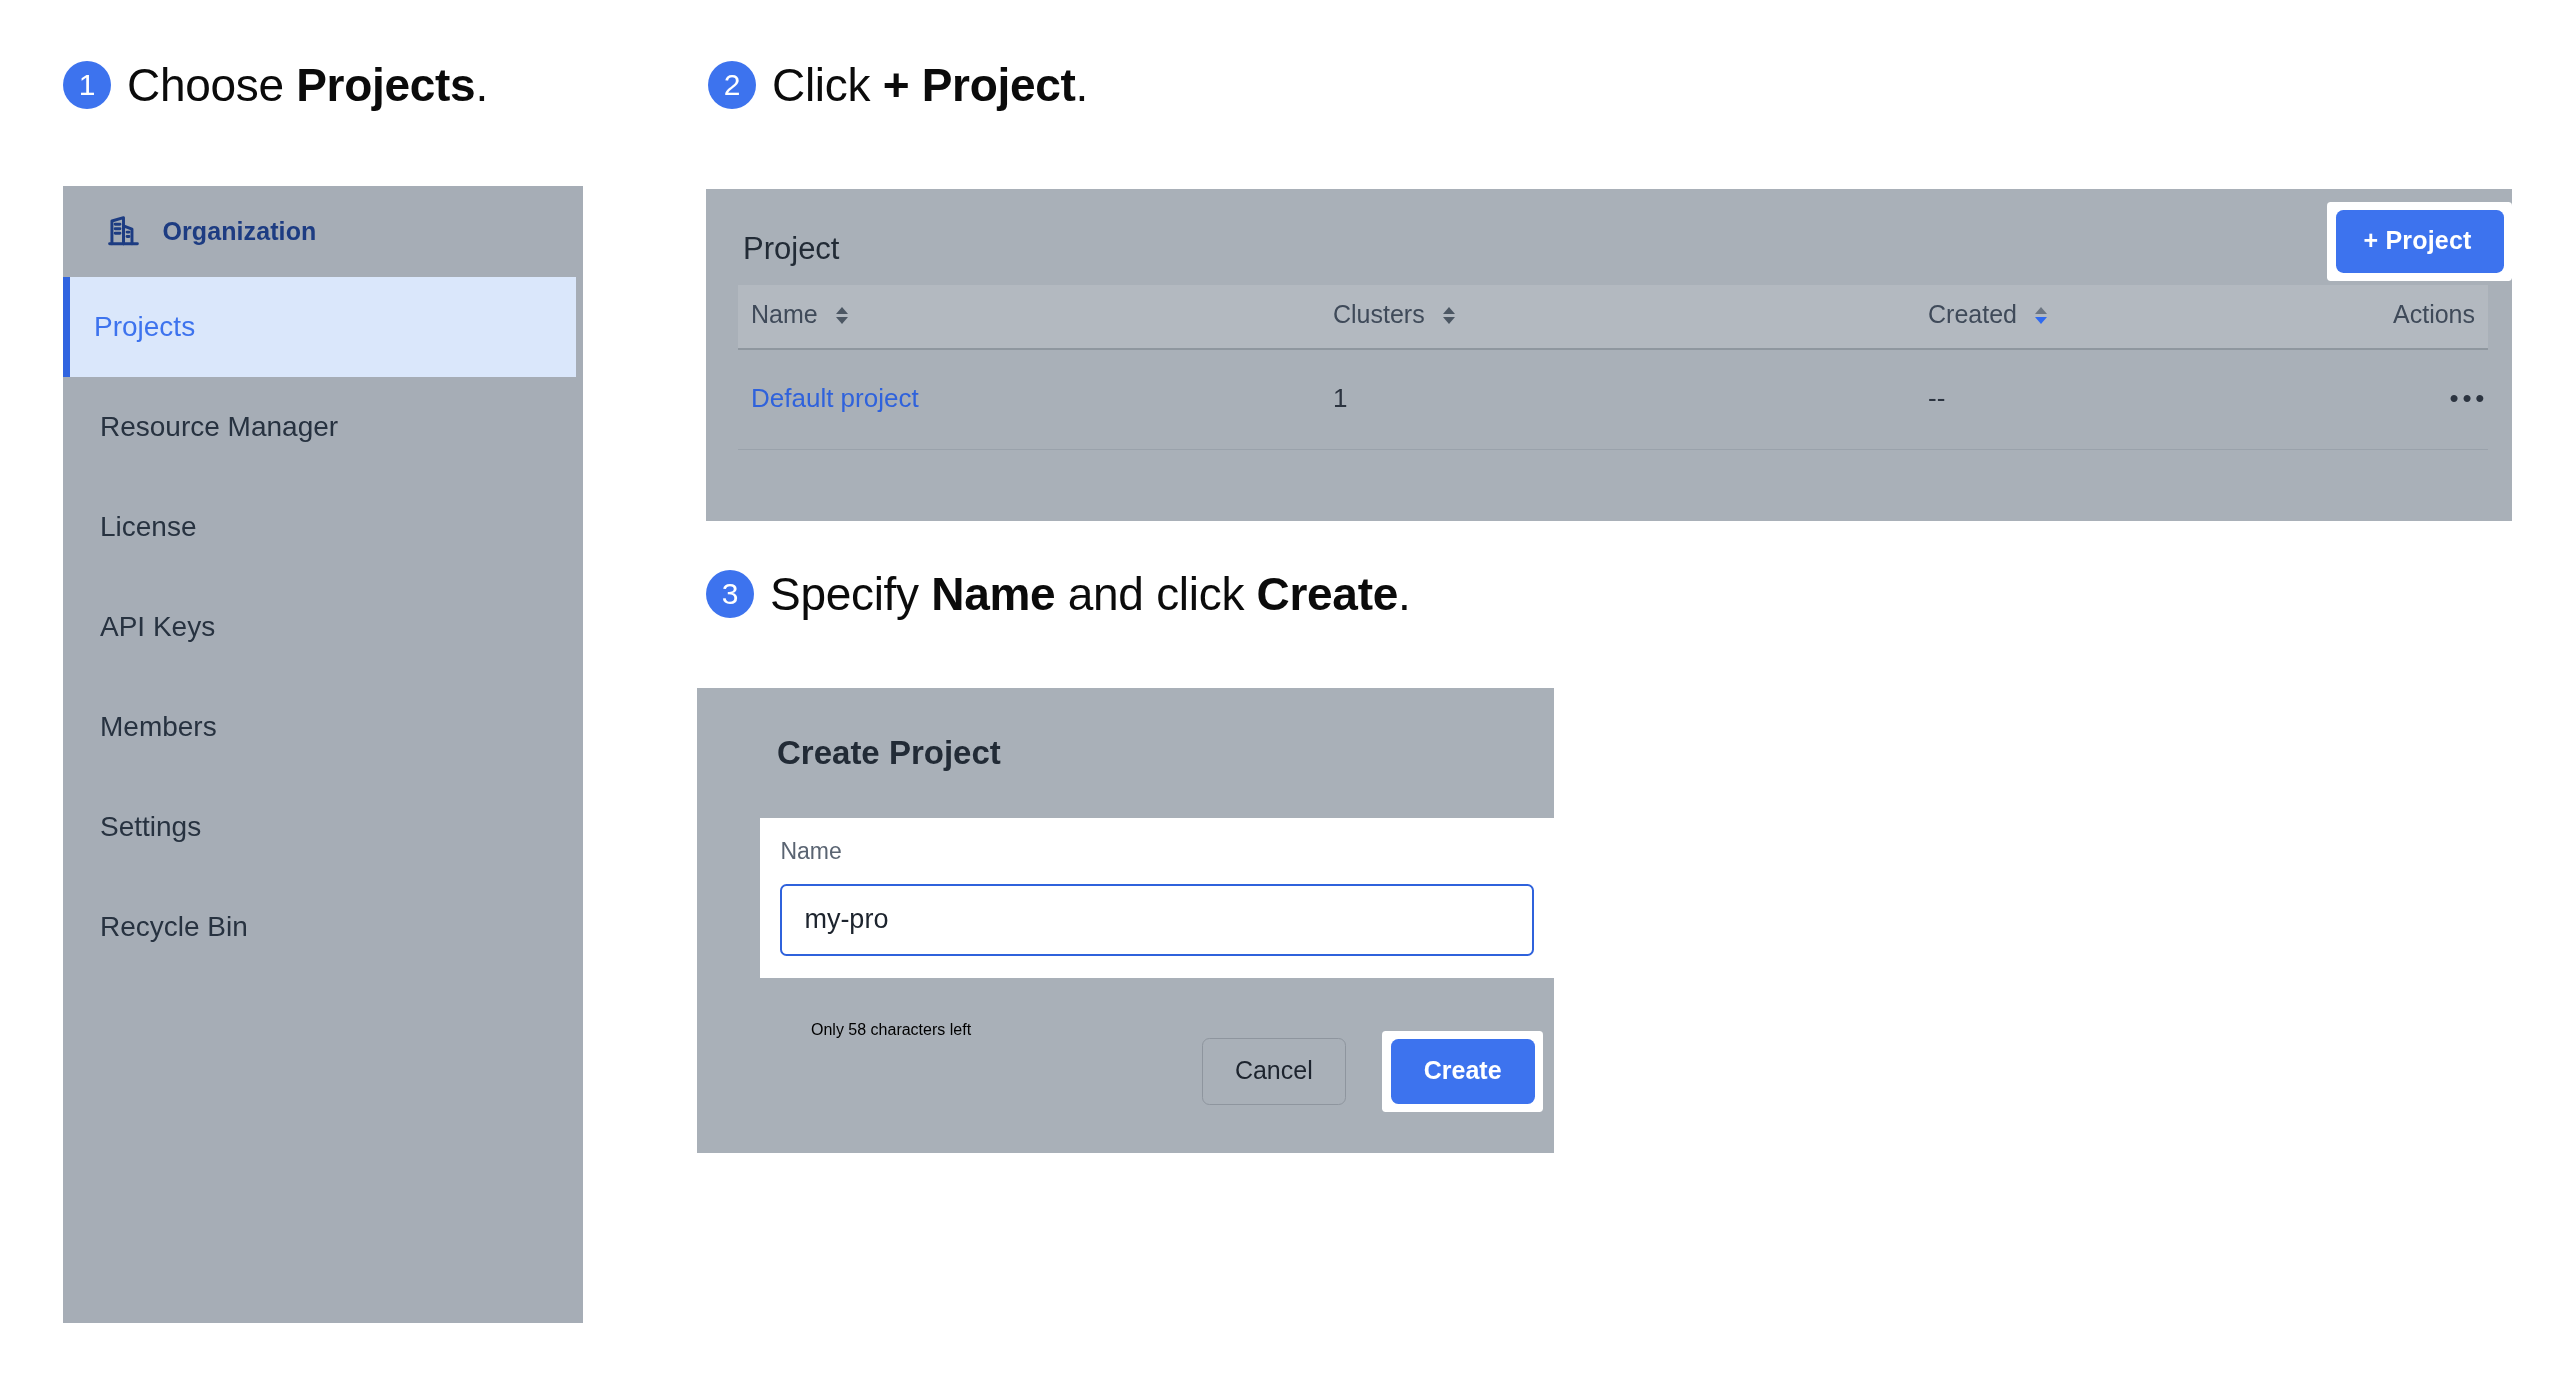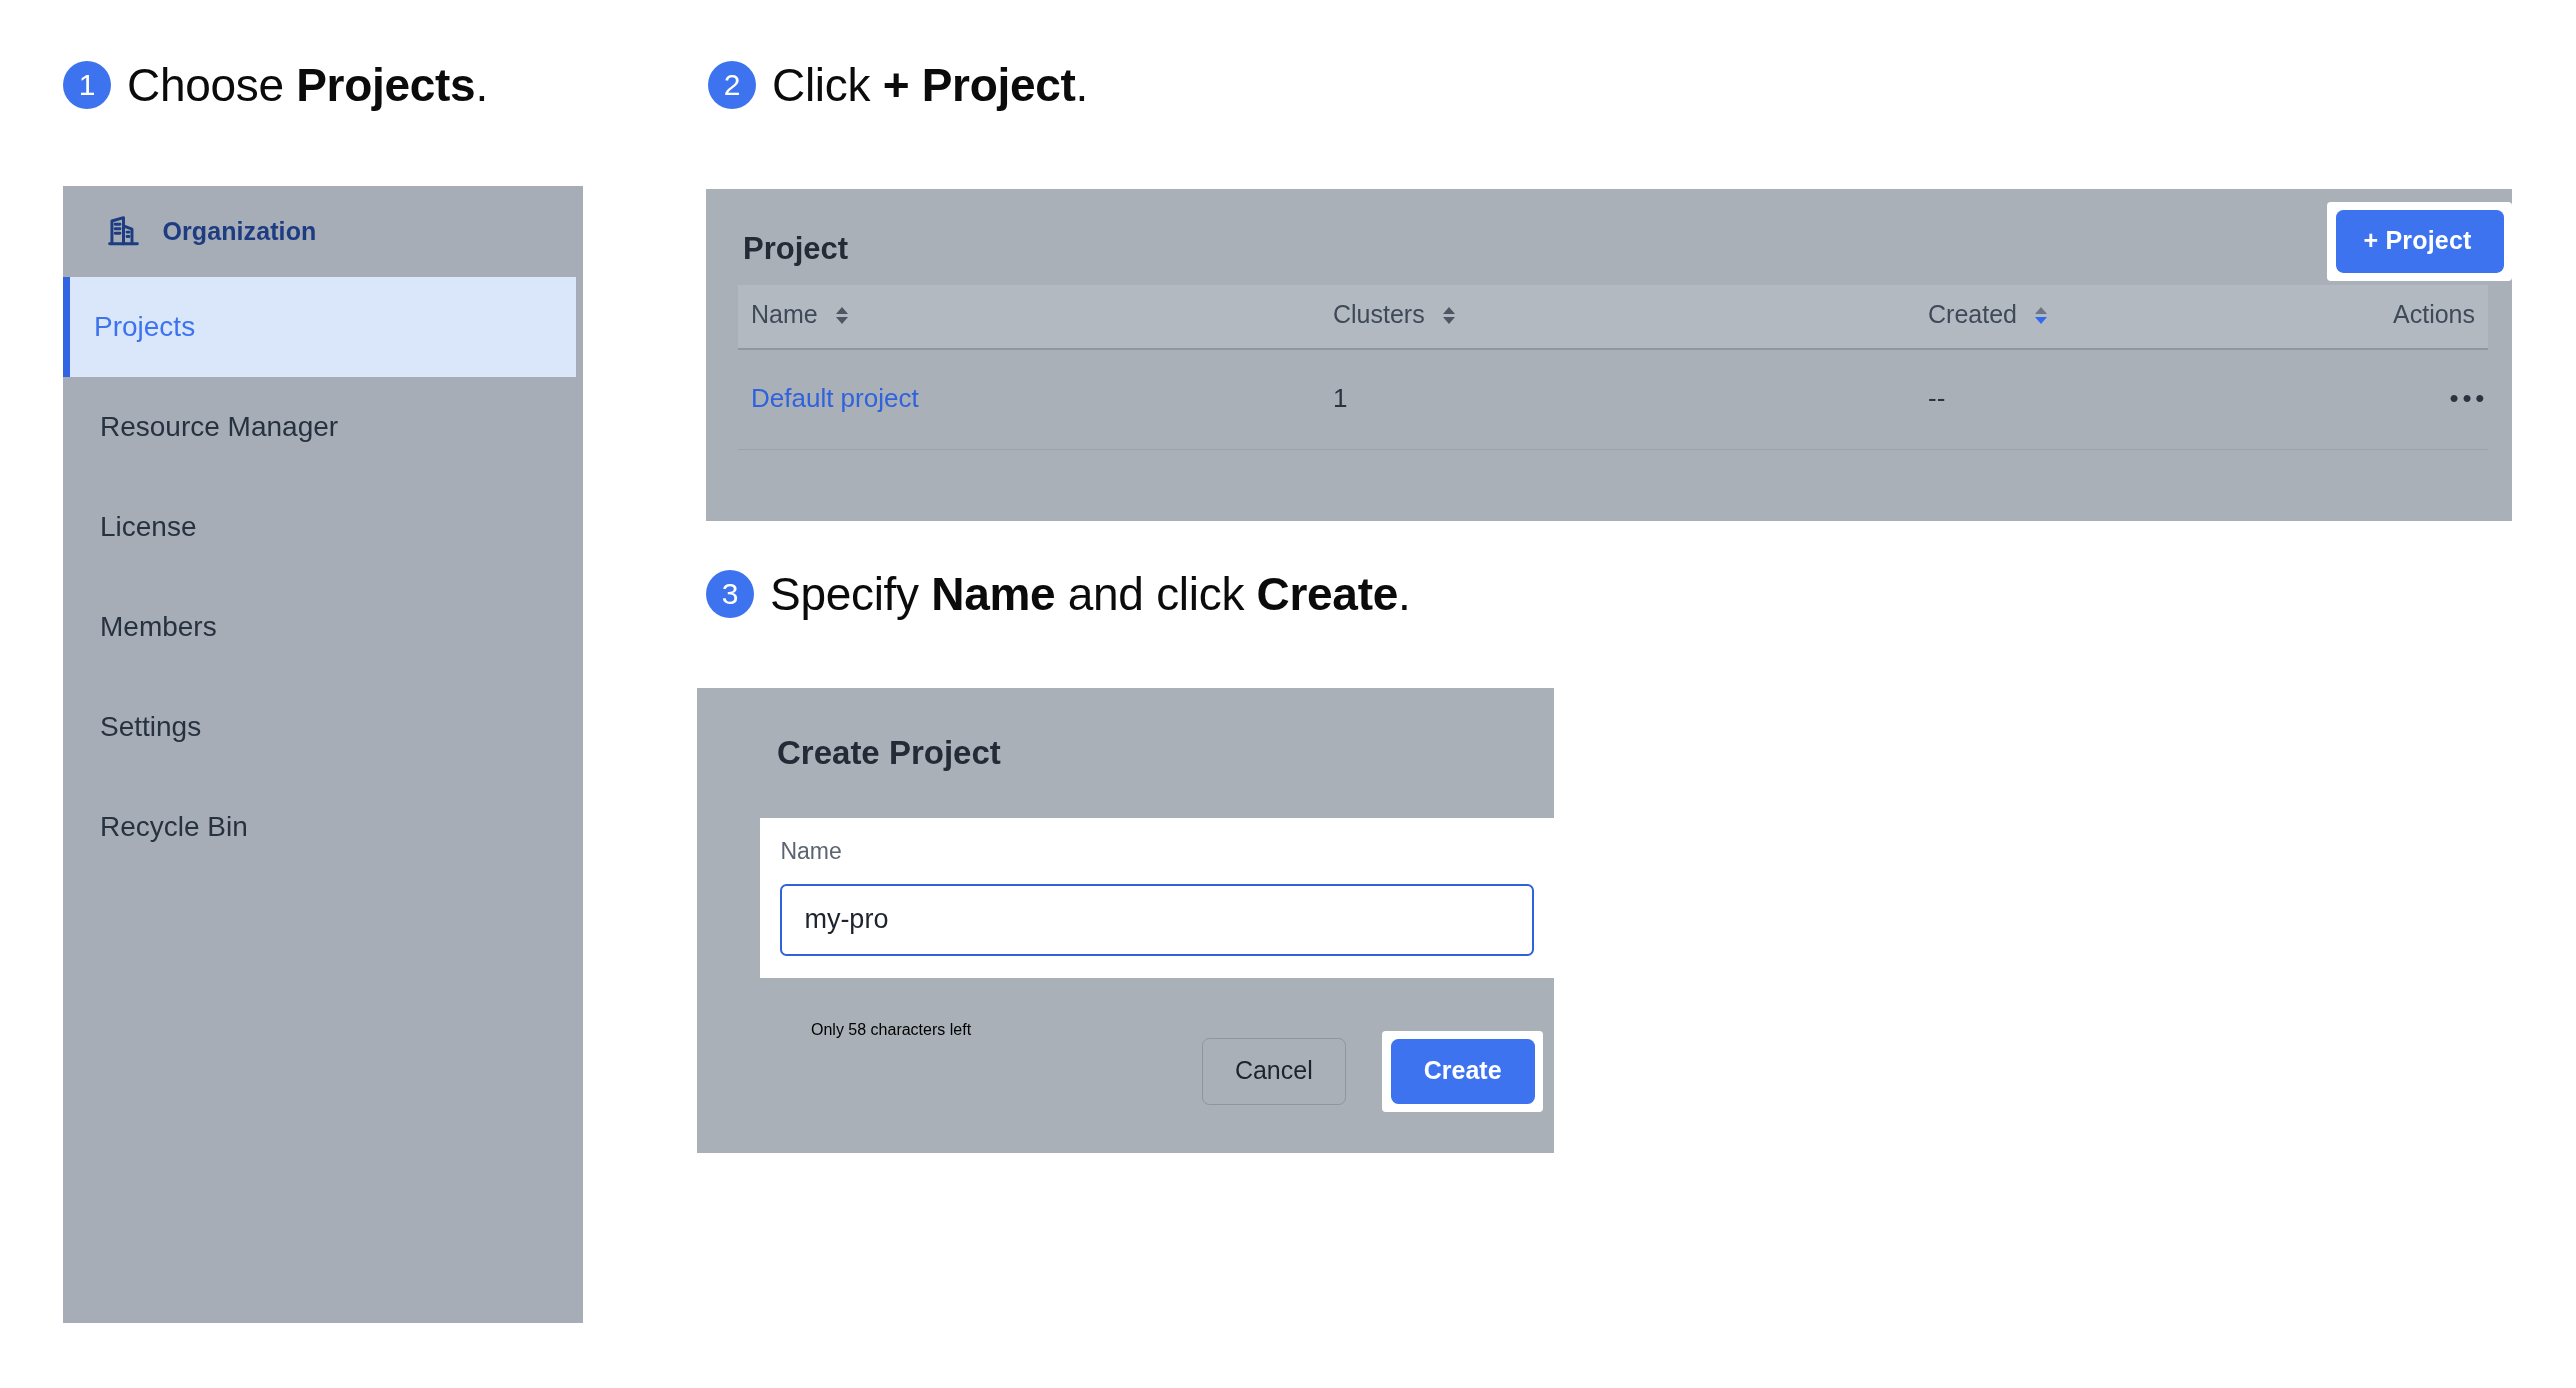--- a/index.html
+++ b/index.html
@@ -115,21 +115,21 @@
   }
   .panel-head {
     position: relative;
     height: 96px;
   }
   .panel-title {
     position: absolute;
     left: 37px;
     top: 42px;
     font-size: 31px;
-    font-weight: 700;
+    font-weight: 400;
     color: #222b36;
   }
   .add-project-wrap {
     position: absolute;
     right: 0px;
     top: 13px;
     background: #ffffff;
     padding: 8.4px;
     border-radius: 3.7px;
   }
@@ -323,20 +323,23 @@
   </div>
   <div class="nav-list">
     <div class="nav-item active">
       <span>Projects</span>
     </div>
     <div class="nav-item">
       <span>Resource Manager</span>
     </div>
     <div class="nav-item">
       <span>License</span>
+    </div>
+    <div class="nav-item">
+      <span>API Keys</span>
     </div>
     <div class="nav-item">
       <span>Members</span>
     </div>
     <div class="nav-item">
       <span>Settings</span>
     </div>
     <div class="nav-item">
       <span>Recycle Bin</span>
     </div>

